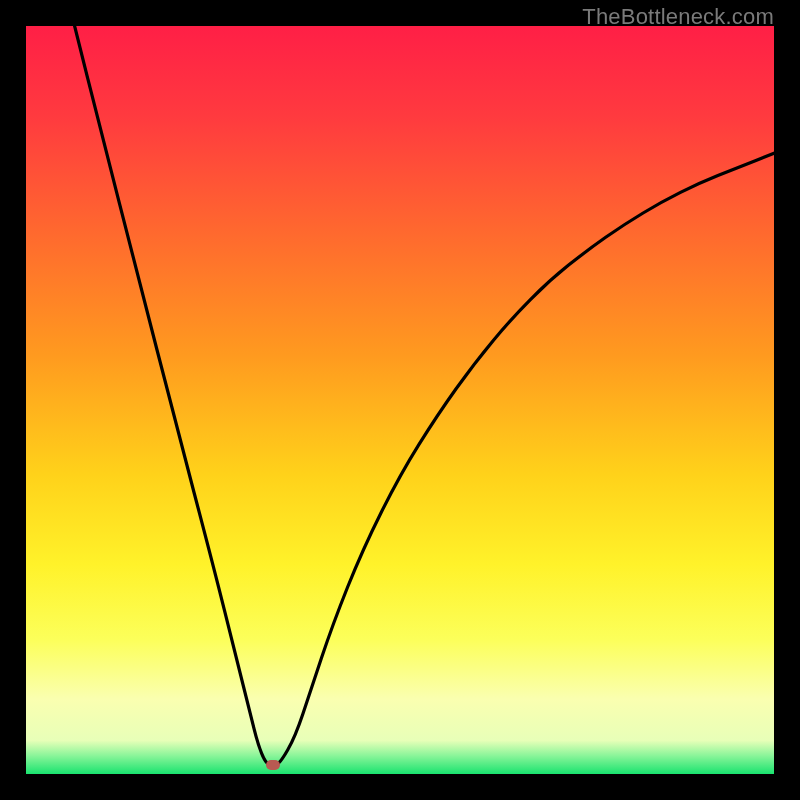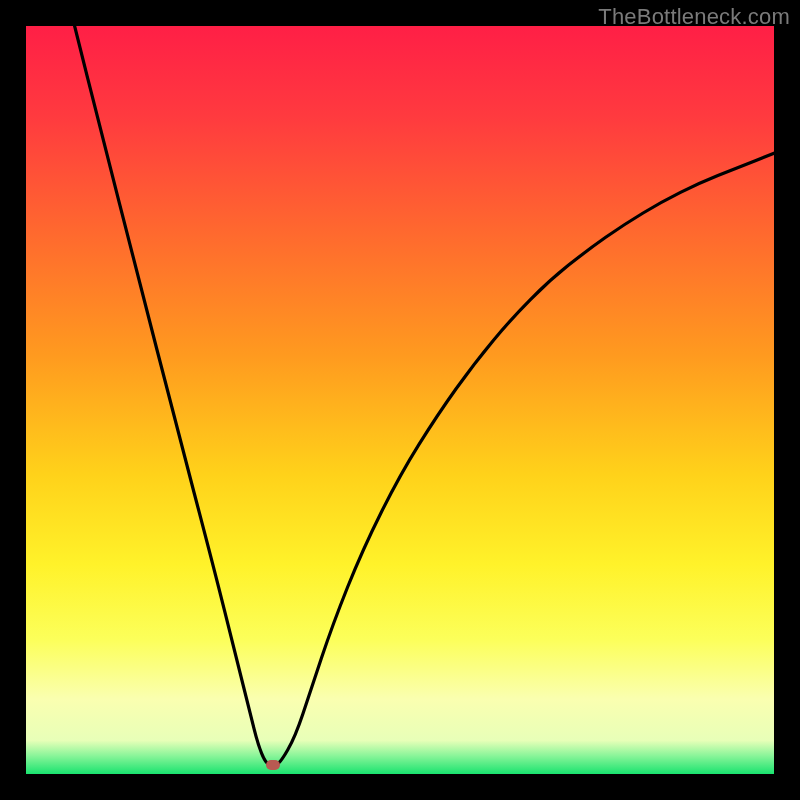--- a/index.html
+++ b/index.html
@@ -36,21 +36,21 @@
   .marker {
     position: absolute;
     width: 14px;
     height: 10px;
     border-radius: 5px;
     transform: translate(-50%, -50%);
   }
   .attribution {
     position: absolute;
     top: 4px;
-    right: 10px;
+    right: 26px;
     color: #7a7a7a;
     font-size: 22px;
     font-weight: 500;
     letter-spacing: 0.2px;
   }
 </style>
 </head>
 <body>
 
 <div class="frame">

